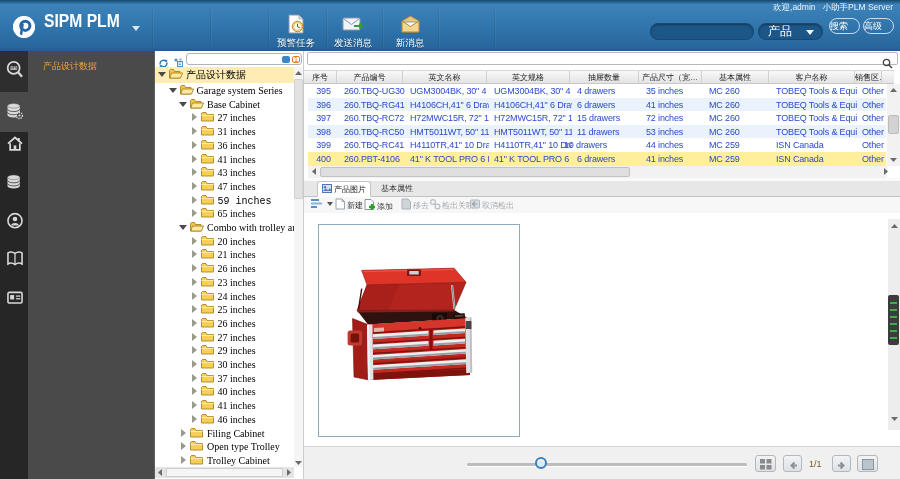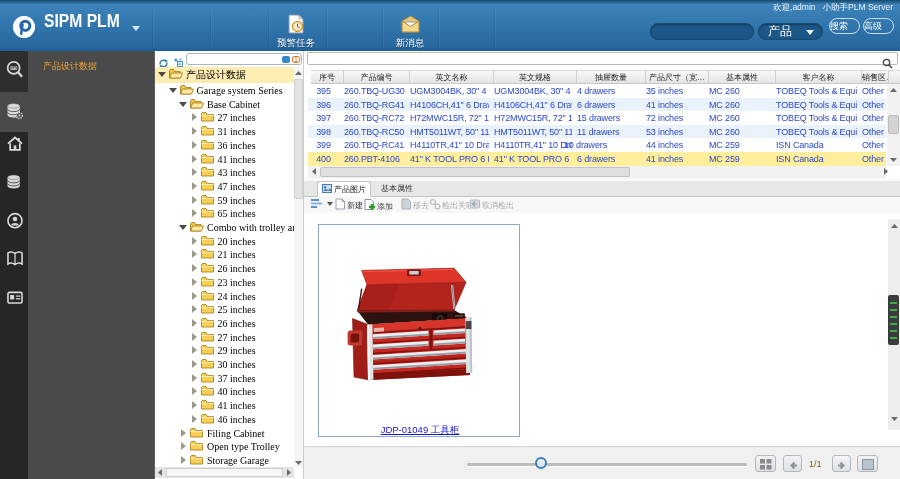--- a/index.html
+++ b/index.html
@@ -45,21 +45,21 @@
 .folder { display:inline-block; width:14px; height:11px; vertical-align:-1px; margin-right:3px; }
 #tvsb { position:absolute; left:139px; top:16px; width:9px; height:400px; background:#f5f5f5; }
 #tvthumb { position:absolute; left:139px; width:9px; background:#e2e2e2; border:1px solid #d2d2d2; border-radius:1px; }
 #thsb { position:absolute; left:0; top:416px; width:139px; height:11px; background:#e4e4e4; }
 #ththumb { position:absolute; top:417px; height:9px; background:#f6f6f6; border:1px solid #cfcfcf; }
 .sbtn { position:absolute; width:9px; height:9px; text-align:center; line-height:7px; }
 
 
 #main { position:absolute; left:304px; top:51px; width:596px; height:428px; background:#fff; }
 #gsearch { position:absolute; left:3px; top:1px; width:591px; height:13px; border:1px solid #b8b8b8; border-radius:2px; background:#fff; }
-#ghead { position:absolute; left:7px; top:19px; height:14px; width:590px; background:linear-gradient(#f9f9f9,#e3e3e3); border-top:1px solid #d8d8d8; border-bottom:1px solid #c8c8c8; }
+#ghead { position:absolute; left:0; top:19px; height:14px; width:590px; background:linear-gradient(#f9f9f9,#e3e3e3); border-top:1px solid #d8d8d8; border-bottom:1px solid #c8c8c8; }
 .hcell { position:absolute; top:0; height:12px; font-size:8px; color:#222; text-align:center; line-height:13px; border-right:1px solid #d0d0d0; overflow:hidden; white-space:nowrap; }
 .grow { position:absolute; left:4px; height:18px; width:578px; font-size:9px; letter-spacing:-0.15px; color:#2b49cc; white-space:nowrap; }
 .gcell { position:absolute; top:0; height:13px; line-height:14px; overflow:hidden; }
 #gvsb { position:absolute; left:583px; top:33px; width:13px; height:82px; background:#f2f2f2; }
 #ghsb { position:absolute; left:4px; top:115px; width:579px; height:12px; background:#f2f2f2; }
 .sqbtn { position:absolute; background:linear-gradient(#fcfcfc,#e2e2e2); border:1px solid #c0c0c0; border-radius:2px; text-align:center; }
 #splitter { position:absolute; left:0; top:127px; width:596px; height:4px; background:#fafafa; }
 
 
 #tabrow { position:absolute; left:0; top:130px; width:596px; height:16px; border-bottom:1px solid #c4c4c4; background:#e7e7e7; }
@@ -103,20 +103,25 @@
     <div class="tsep" style="left:210px;"></div>
     <div class="tsep" style="left:268px;"></div>
     <div class="titem" style="left:296px;"><span class="ic"><svg width="25" height="22" viewBox="0 0 25 22" style="">
             <path d="M5 2 L15 2 L19 6 L19 20 L5 20 Z" fill="#fdfdfd" stroke="#8899aa"></path>
             <path d="M15 2 L15 6 L19 6 Z" fill="#dde6ee" stroke="#8899aa" stroke-width="0.7"></path>
             <circle cx="13.5" cy="13.5" r="5.2" fill="#f8e6b8" stroke="#c8861a"></circle>
             <circle cx="13.5" cy="13.5" r="3.9" fill="#fffbe8" stroke="#d89b2a" stroke-width="0.6"></circle>
             <path d="M13.5 10.8 L13.5 13.7 L15.7 14.8" stroke="#6a4a00" stroke-width="1" fill="none"></path>
           </svg></span><div class="lb">预警任务</div></div>
     <div class="tsep" style="left:326px;"></div>
+    <div class="titem" style="left:353px;"><span class="ic"><svg width="25" height="22" viewBox="0 0 25 22" style="">
+            <rect x="2" y="5" width="17" height="12" rx="1" fill="#eef3f8" stroke="#8a9aa8"></rect>
+            <path d="M2.4 5.5 L10.5 11.5 L18.6 5.5" fill="none" stroke="#8a9aa8"></path>
+            <path d="M13 13 L21 13 L18.5 10.5 M21 13 L18.5 15.5" fill="none" stroke="#3a9a3a" stroke-width="2"></path>
+          </svg></span><div class="lb">发送消息</div></div>
     <div class="tsep" style="left:382px;"></div>
     <div class="titem" style="left:410px;"><span class="ic"><svg width="25" height="22" viewBox="0 0 25 22" style="">
             <path d="M4 8 L12.5 3 L21 8 L21 19 L4 19 Z" fill="#e8c87a" stroke="#a8863a"></path>
             <path d="M6.5 9 L18.5 9 L18.5 16 L6.5 16 Z" fill="#fdfdfd" stroke="#999"></path>
             <path d="M4 8 L12.5 13.5 L21 8 L21 19 L4 19 Z" fill="#f3d78e" stroke="#a8863a"></path>
           </svg></span><div class="lb">新消息</div></div>
     <div class="tsep" style="left:438px;"></div>
     <div class="tsep" style="left:494px;"></div>
     <div id="welcome">欢迎,admin&nbsp;&nbsp;&nbsp;小助手PLM Server</div>
     <div id="tsearch"></div>
@@ -224,21 +229,21 @@
             <path d="M0.5 4.5 L12.5 4.5" stroke="#fde9a8" stroke-width="1.2"></path>
           </svg><span>41 inches</span></div>
 <div class="trow" style="left:34.5px;top:115.2px;"><span class="tarrow col"></span><svg class="folder" viewBox="0 0 14 11">
             <path d="M0.5 2.5 L0.5 10 L12.5 10 L12.5 3.5 L6 3.5 L5 1.5 L1.5 1.5 Z" fill="#f7cf55" stroke="#a07818" stroke-width="0.8"></path>
             <path d="M0.5 4.5 L12.5 4.5" stroke="#fde9a8" stroke-width="1.2"></path>
           </svg><span>43 inches</span></div>
 <div class="trow" style="left:34.5px;top:128.9px;"><span class="tarrow col"></span><svg class="folder" viewBox="0 0 14 11">
             <path d="M0.5 2.5 L0.5 10 L12.5 10 L12.5 3.5 L6 3.5 L5 1.5 L1.5 1.5 Z" fill="#f7cf55" stroke="#a07818" stroke-width="0.8"></path>
             <path d="M0.5 4.5 L12.5 4.5" stroke="#fde9a8" stroke-width="1.2"></path>
           </svg><span>47 inches</span></div>
-<div class="trow" style="left:34.5px;top:142.6px;"><span class="tarrow col"></span><svg class="folder" viewBox="0 0 14 11">
+<div class="trow" style="left:34.5px;top:142.6px;font-family:Liberation Mono, monospace;"><span class="tarrow col"></span><svg class="folder" viewBox="0 0 14 11">
             <path d="M0.5 2.5 L0.5 10 L12.5 10 L12.5 3.5 L6 3.5 L5 1.5 L1.5 1.5 Z" fill="#f7cf55" stroke="#a07818" stroke-width="0.8"></path>
             <path d="M0.5 4.5 L12.5 4.5" stroke="#fde9a8" stroke-width="1.2"></path>
           </svg><span>59 inches</span></div>
 <div class="trow" style="left:34.5px;top:156.3px;"><span class="tarrow col"></span><svg class="folder" viewBox="0 0 14 11">
             <path d="M0.5 2.5 L0.5 10 L12.5 10 L12.5 3.5 L6 3.5 L5 1.5 L1.5 1.5 Z" fill="#f7cf55" stroke="#a07818" stroke-width="0.8"></path>
             <path d="M0.5 4.5 L12.5 4.5" stroke="#fde9a8" stroke-width="1.2"></path>
           </svg><span>65 inches</span></div>
 <div class="trow" style="left:24.0px;top:170.0px;"><span class="tarrow exp"></span><svg class="folder" viewBox="0 0 14 11">
             <path d="M0.5 2.5 L0.5 10 L11 10 L11 3.5 L5.5 3.5 L4.5 1.5 L1.5 1.5 Z" fill="#f5c748" stroke="#a07818" stroke-width="0.8"></path>
             <path d="M2.5 5 L13.5 5 L11.5 10 L0.8 10 Z" fill="#ffe9a0" stroke="#a07818" stroke-width="0.8"></path>
@@ -303,21 +308,21 @@
             <path d="M0.5 2.5 L0.5 10 L12.5 10 L12.5 3.5 L6 3.5 L5 1.5 L1.5 1.5 Z" fill="#f7cf55" stroke="#a07818" stroke-width="0.8"></path>
             <path d="M0.5 4.5 L12.5 4.5" stroke="#fde9a8" stroke-width="1.2"></path>
           </svg><span>Filing Cabinet</span></div>
 <div class="trow" style="left:24.0px;top:389.2px;"><span class="tarrow col"></span><svg class="folder" viewBox="0 0 14 11">
             <path d="M0.5 2.5 L0.5 10 L12.5 10 L12.5 3.5 L6 3.5 L5 1.5 L1.5 1.5 Z" fill="#f7cf55" stroke="#a07818" stroke-width="0.8"></path>
             <path d="M0.5 4.5 L12.5 4.5" stroke="#fde9a8" stroke-width="1.2"></path>
           </svg><span>Open type Trolley</span></div>
 <div class="trow" style="left:24.0px;top:402.9px;"><span class="tarrow col"></span><svg class="folder" viewBox="0 0 14 11">
             <path d="M0.5 2.5 L0.5 10 L12.5 10 L12.5 3.5 L6 3.5 L5 1.5 L1.5 1.5 Z" fill="#f7cf55" stroke="#a07818" stroke-width="0.8"></path>
             <path d="M0.5 4.5 L12.5 4.5" stroke="#fde9a8" stroke-width="1.2"></path>
-          </svg><span>Storage Garage</span></div>
+          </svg><span>Trolley Cabinet</span></div>
     </div>
     <div id="tvsb"></div>
     <div class="sbtn" style="left:139px;top:18px;"><svg width="9" height="9" viewBox="0 0 9 9">
           <polygon points="1,6 8,6 4.5,2" fill="#6a6a6a"></polygon>
         </svg></div>
     <div class="sbtn" style="left:139px;top:407px;"><svg width="9" height="9" viewBox="0 0 9 9">
           <polygon points="1,3 8,3 4.5,7" fill="#6a6a6a"></polygon>
         </svg></div>
     <div id="tvthumb" style="top:28px;height:120px;"></div>
     <div id="thsb"></div>
@@ -517,21 +522,20 @@
             <polygon points="54.0,142.8 148.0,136.9 148.0,138.9 54.0,144.8" fill="#989fa4"></polygon>
 <polygon points="54,136.2 148,130.3 148,132.1 54,138.0" fill="#9e1b14" opacity="0.55"></polygon>
 <polygon points="49.7,148.6 151,144.2 151,150 50,155" fill="#7e130e"></polygon>
 <polygon points="48,99.7 53.4,99.4 54.4,154.7 49,155.1" fill="#e1e4e6"></polygon>
 <polygon points="48,99.7 50,99.6 51,154.9 49,155.1" fill="#f3f5f6"></polygon>
 <polygon points="146.3,92.6 152.4,92.3 153.2,147.5 147.2,148.2" fill="#dfe2e4"></polygon>
 <polygon points="150.6,92.4 152.4,92.3 153.2,147.5 151.4,147.7" fill="#b9bfc4"></polygon>
 <rect x="146.8" y="96" width="5.6" height="8" fill="#2e2a28" opacity="0.85"></rect>
 </g>
 </svg>
-      <div id="cardlink"><span>JDP-01049 工具柜</span></div>
     </div>
     <div id="bvsb"></div>
     <div style="position:absolute;left:585px;top:170px;width:11px;height:11px;line-height:9px;text-align:center;"><svg width="9" height="9" viewBox="0 0 9 9">
           <polygon points="1,6 8,6 4.5,2" fill="#6a6a6a"></polygon>
         </svg></div>
     <div style="position:absolute;left:585px;top:362px;width:11px;height:11px;line-height:9px;text-align:center;"><svg width="9" height="9" viewBox="0 0 9 9">
           <polygon points="1,3 8,3 4.5,7" fill="#6a6a6a"></polygon>
         </svg></div>
     <div id="bvthumb"><svg width="11" height="50">
           <g stroke="#3fae49" stroke-width="2">

